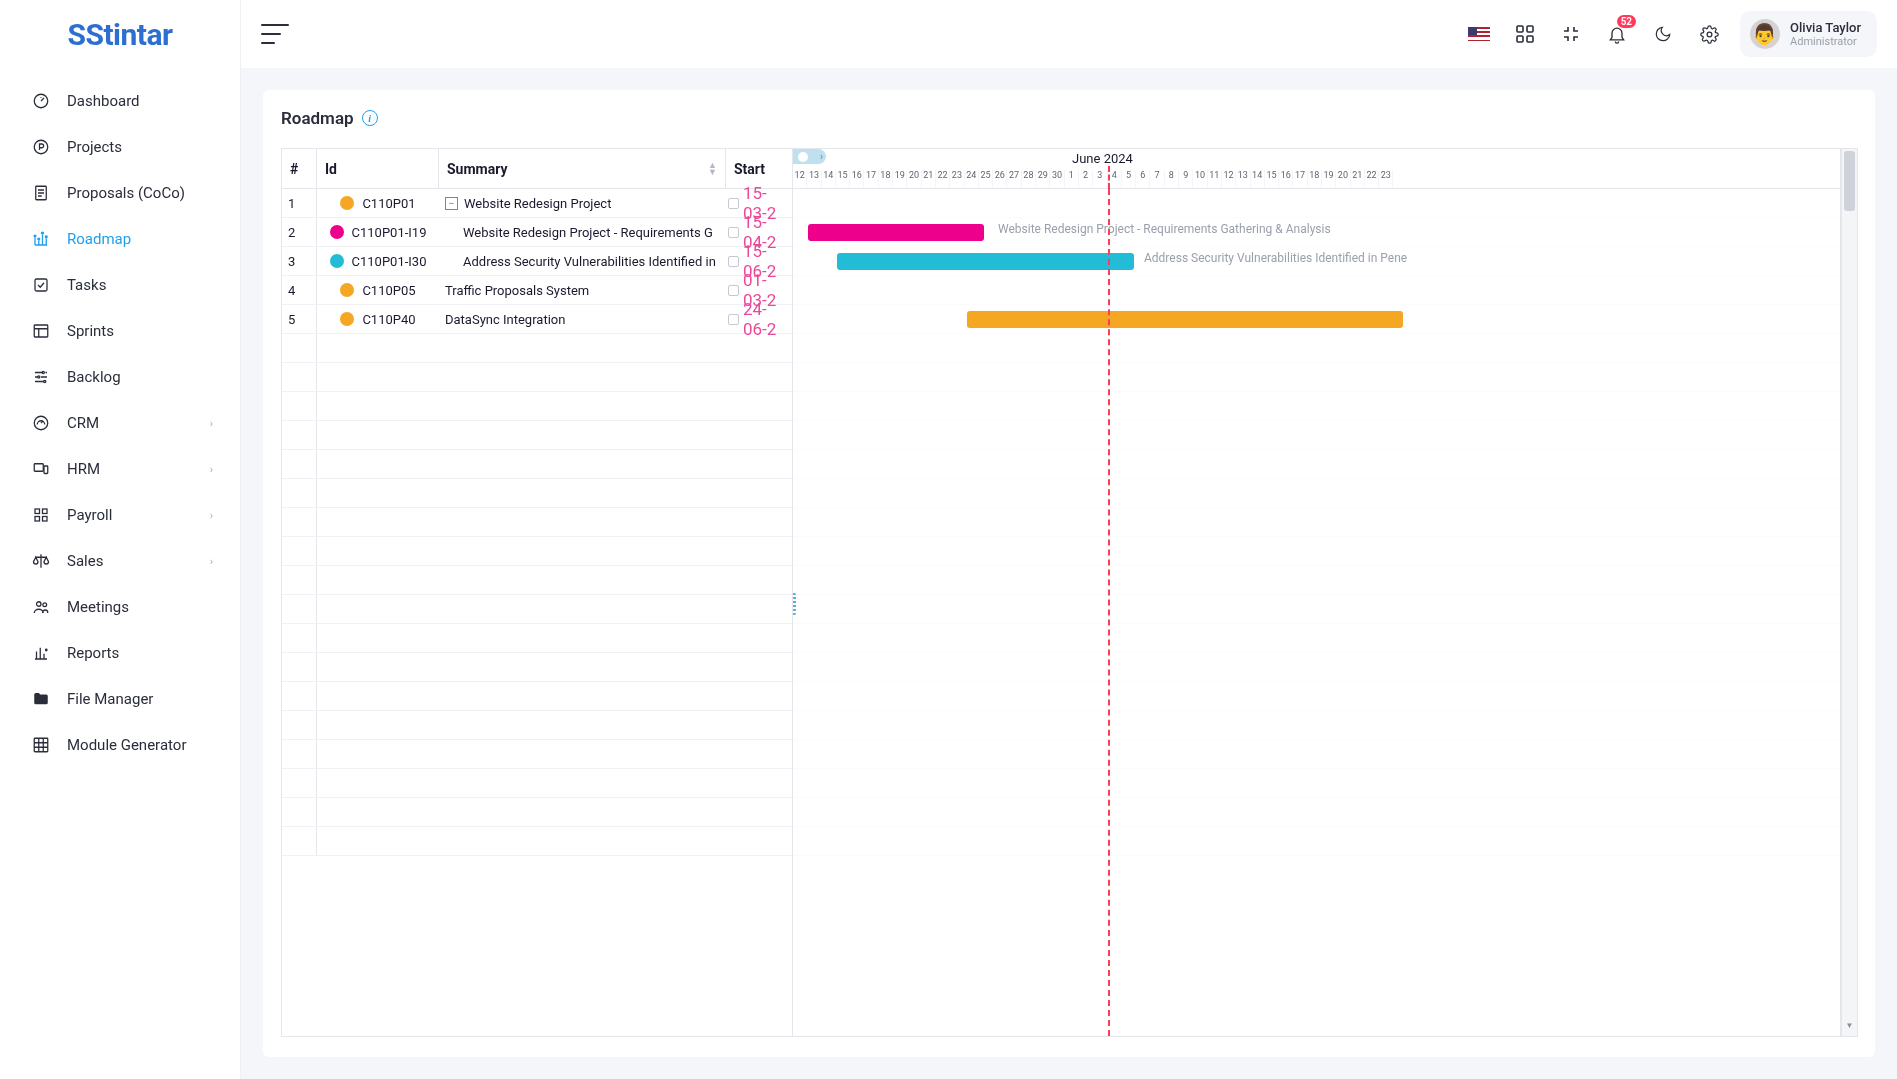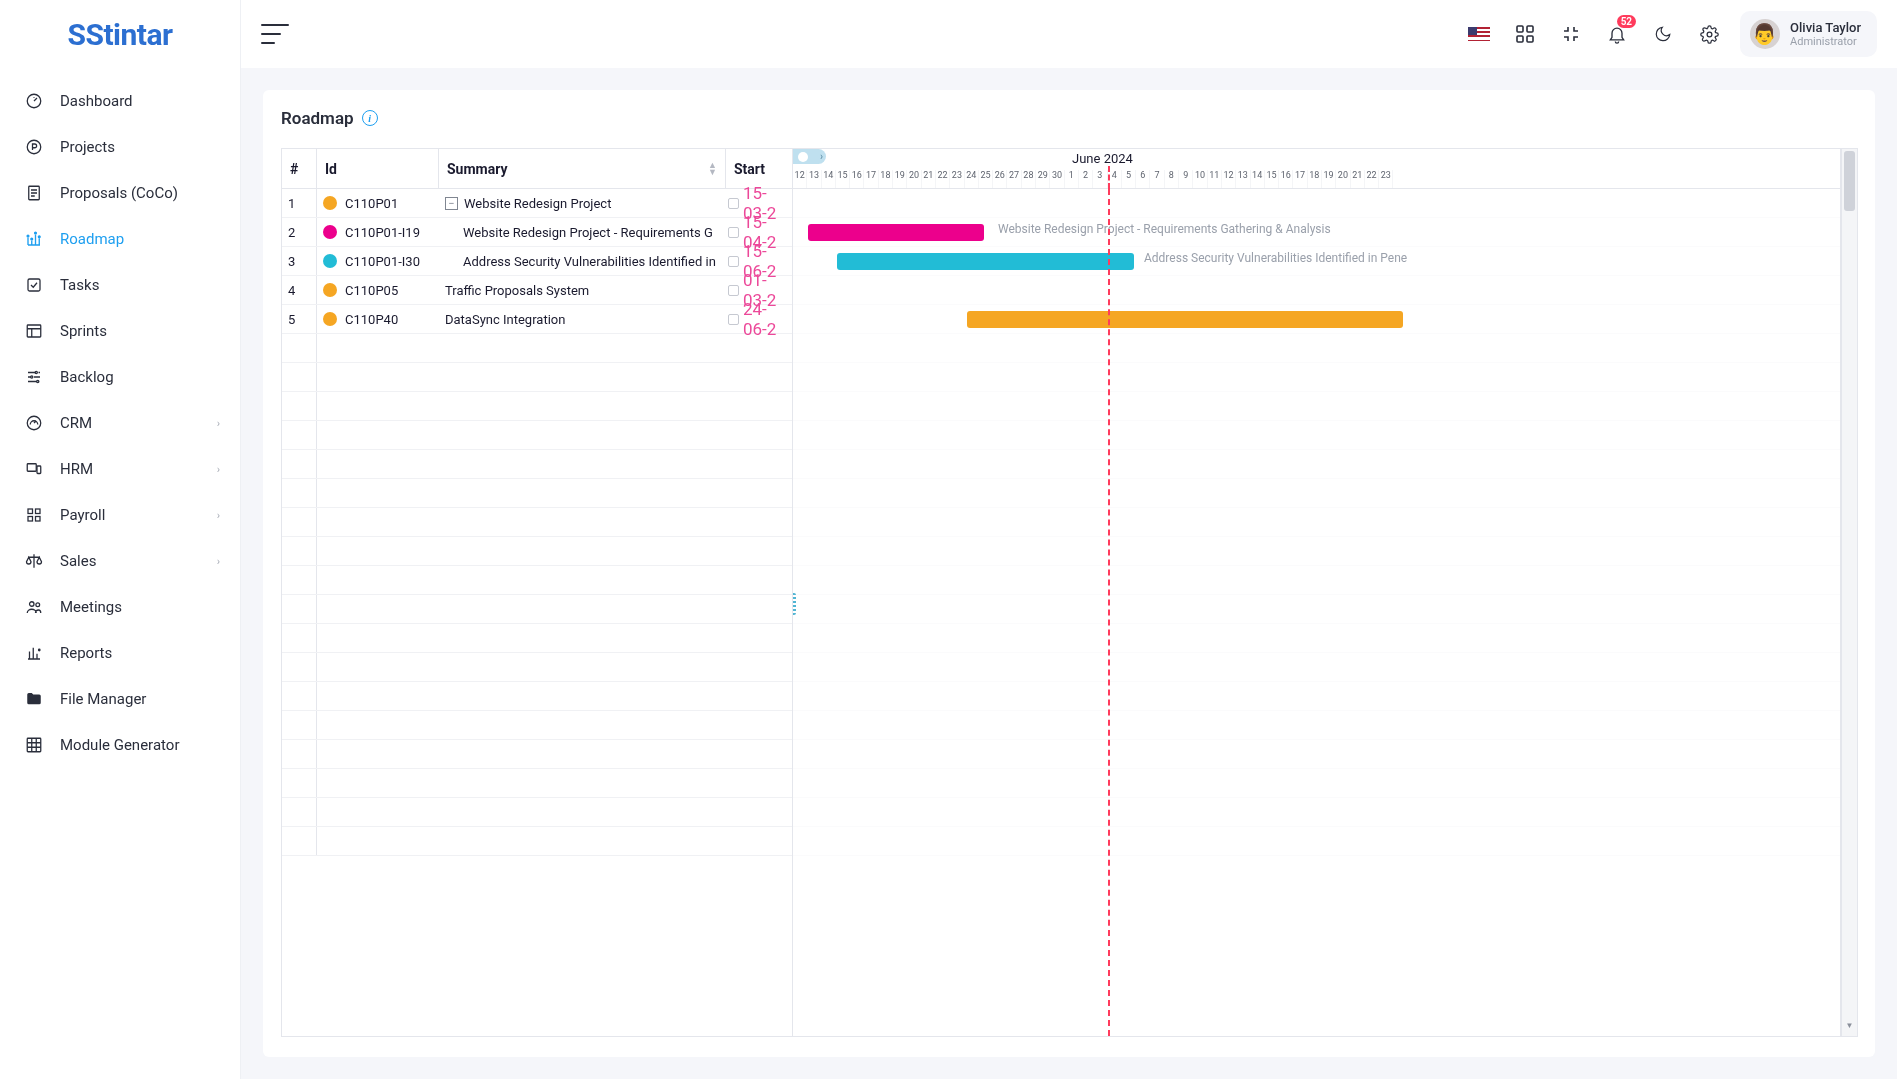--- a/index.html
+++ b/index.html
@@ -4,21 +4,21 @@
 <style>
 * { margin:0; padding:0; box-sizing:border-box; }
 body { font-family:-apple-system,BlinkMacSystemFont,"Segoe UI",Roboto,sans-serif; background:#f5f6fa; color:#1a1a2e; font-size:14px; overflow:hidden; width:1897px; height:1079px; }
 
 
 .sidebar { position:fixed; left:0; top:0; width:241px; height:1079px; background:#fff; border-right:1px solid #eef0f4; }
 .logo { display:flex; align-items:center; justify-content:center; height:68px; }
 .logo-text { font-size:30px; font-weight:700; color:#2c6fd1; letter-spacing:-0.5px; }
 .logo-text .s { color:#2c6fd1; }
 
-.nav { padding:10px 0; }
+.nav { padding:10px 7px; }
 .nav-item { display:flex; align-items:center; padding:13px 24px; color:#2a2e3b; cursor:pointer; font-size:15px; position:relative; }
 .nav-item.active { color:#1e9ff0; }
 .nav-item .nav-icon { width:20px; height:20px; margin-right:16px; display:inline-flex; align-items:center; justify-content:center; }
 .nav-item .chev { position:absolute; right:20px; color:#a8adb7; font-size:11px; }
 
 
 .header { position:fixed; left:241px; top:0; right:0; height:68px; background:#fff; display:flex; align-items:center; padding:0 20px; }
 .hamburger { width:28px; height:20px; cursor:pointer; display:flex; flex-direction:column; justify-content:space-between; }
 .hamburger span { height:2px; background:#2a2e3b; border-radius:2px; }
 .hamburger span:nth-child(1){ width:28px; } .hamburger span:nth-child(2){ width:20px; } .hamburger span:nth-child(3){ width:14px; }
@@ -47,21 +47,21 @@
 .col { border-right:1px solid #e4e6ec; padding:0 8px; display:flex; align-items:center; font-weight:700; font-size:14px; color:#1a1a2e; }
 .col.num { width:35px; }
 .col.id  { width:122px;text-align:right; }
 .col.sum { flex:1; }
 .col.st  { width:66px; border-right:none; }
 .col .sorter { margin-left:auto; color:#b4b8c2; font-size:9px; cursor:pointer; line-height:7px; }
 
 .grid-row { display:flex; height:29px; border-bottom:1px solid #f0f1f4; font-size:13px; color:#1a1a2e; }
 .grid-row .cell { display:flex; align-items:center; padding:0 6px; }
 .grid-row .cell.num { width:35px; border-right:1px solid #e4e6ec; }
-.grid-row .cell.id { width:122px; }
+.grid-row .cell.id { width:122px;justify-content:center; }
 .grid-row .cell.sum { flex:1; white-space:nowrap; overflow:hidden; }
 .grid-row .cell.st { width:70px; color:#ec4899; font-size:17px; }
 .dot { width:14px; height:14px; border-radius:50%; margin-right:8px; flex:none; }
 .grid-row .indent { display:inline-block; width:18px; }
 .tree-toggle { width:13px; height:13px; border:1px solid #808691; margin-right:6px; display:inline-flex; align-items:center; justify-content:center; font-size:11px; color:#808691; line-height:1; cursor:pointer; }
 .tiny-check { width:11px; height:11px; border:1px solid #c6c9d1; border-radius:2px; margin-right:4px; flex:none; }
 
 
 .grid-row.empty { }
 .grid-row.empty .cell.num { color:transparent; }

